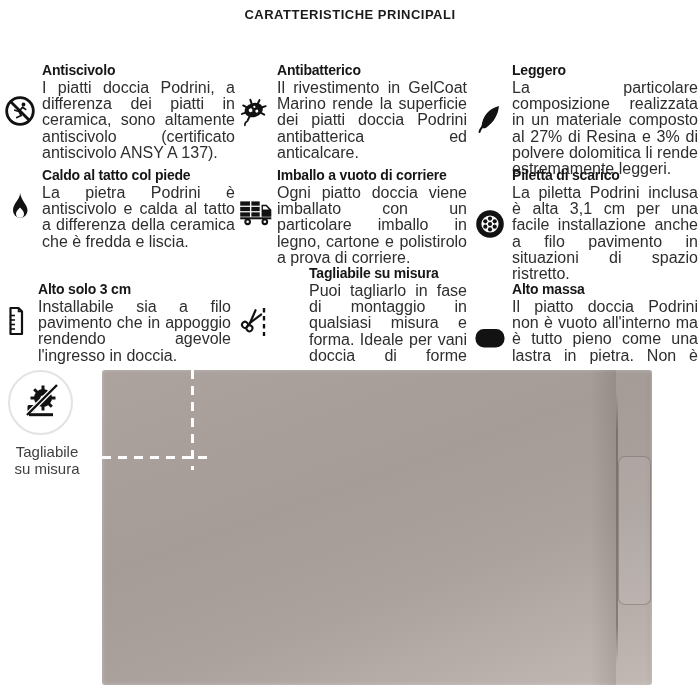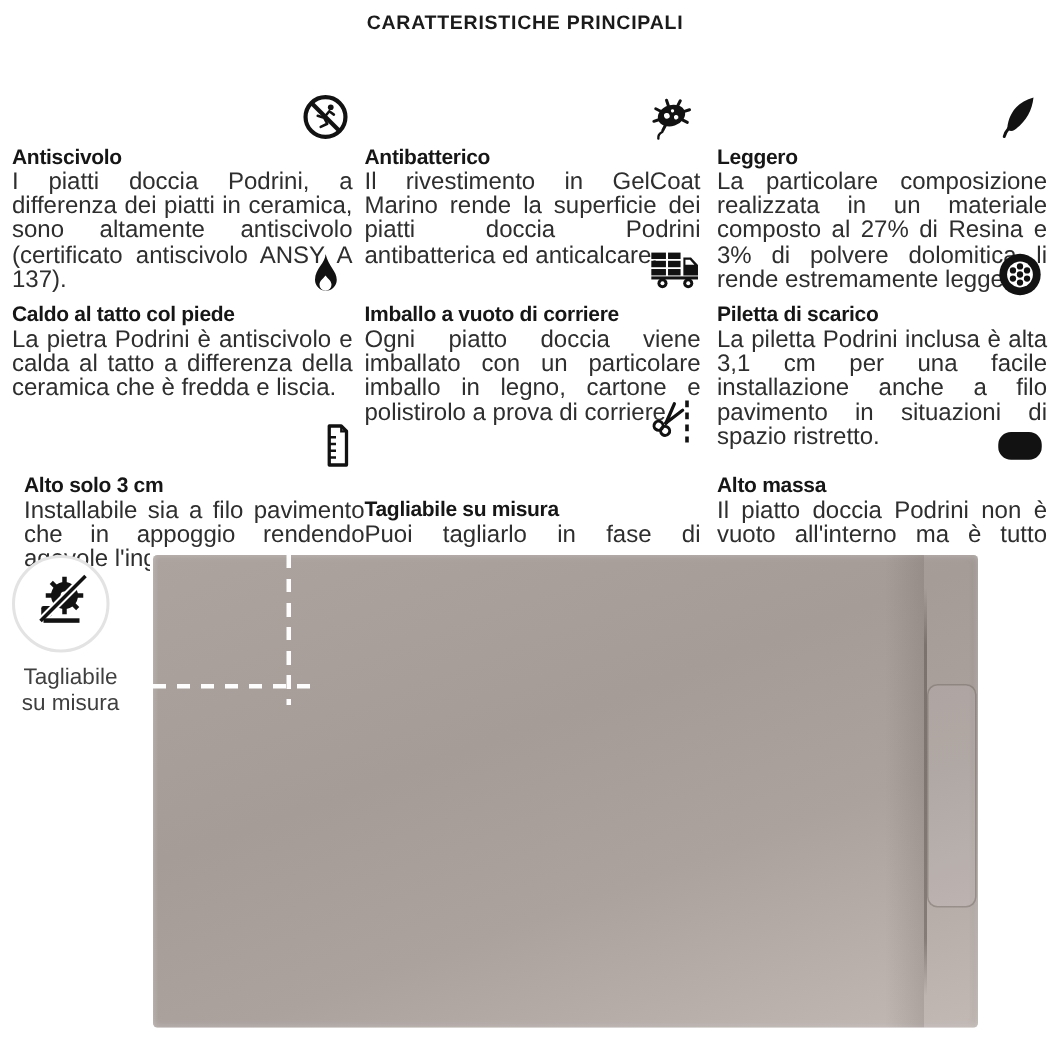--- a/index.html
+++ b/index.html
@@ -6,33 +6,33 @@
   html,body { background:#fff; }
   body { font-family:"Liberation Sans", sans-serif; color:#1d1d1d; }
   .page { position:relative; width:700px; height:700px; background:#fff; overflow:hidden; }
 
   .page-title {
     position:absolute; top:7px; left:0; width:700px;
     text-align:center; font-size:13px; font-weight:800;
     letter-spacing:.5px; color:#1b1b1b;
   }
 
-  .feature { position:absolute; display:flex; align-items:flex-end;flex-direction:column; }
+  .feature { position:absolute; display:flex; align-items:center; }
   .feature .icon { flex:0 0 34px; width:34px; height:34px; }
   .f-body { flex:1 1 auto; min-width:0; padding-left:4px; }
   .f-title { font-size:14px; font-weight:700; letter-spacing:-.2px; white-space:nowrap; color:#161616; margin-bottom:2px; }
   .f-text { font-size:16px; line-height:16.2px; color:#2e2e2e; text-align:justify; }
 
   .f1 { left:4px;   top:62px;  width:231px; }
   .f2 { left:239px; top:62px;  width:228px; }
   .f3 { left:474px; top:62px;  width:224px; }
   .f4 { left:4px;   top:167px; width:231px; }
   .f5 { left:239px; top:167px; width:228px; }
   .f6 { left:474px; top:167px; width:224px; }
-  .f7 { left:12px;   top:281px; width:231px; }
+  .f7 { left:0;   top:281px; width:231px; }
   .f8 { left:239px; top:265px; width:228px;gap:32px; }
   .f9 { left:474px; top:281px; width:224px; }
 
   
   .badge-circle {
     position:absolute; left:8px; top:370px; width:65px; height:65px;
     border:2px solid #e3e3e3; border-radius:50%;
     display:flex; align-items:center; justify-content:center; background:#fff;
   }
   .badge-label {

